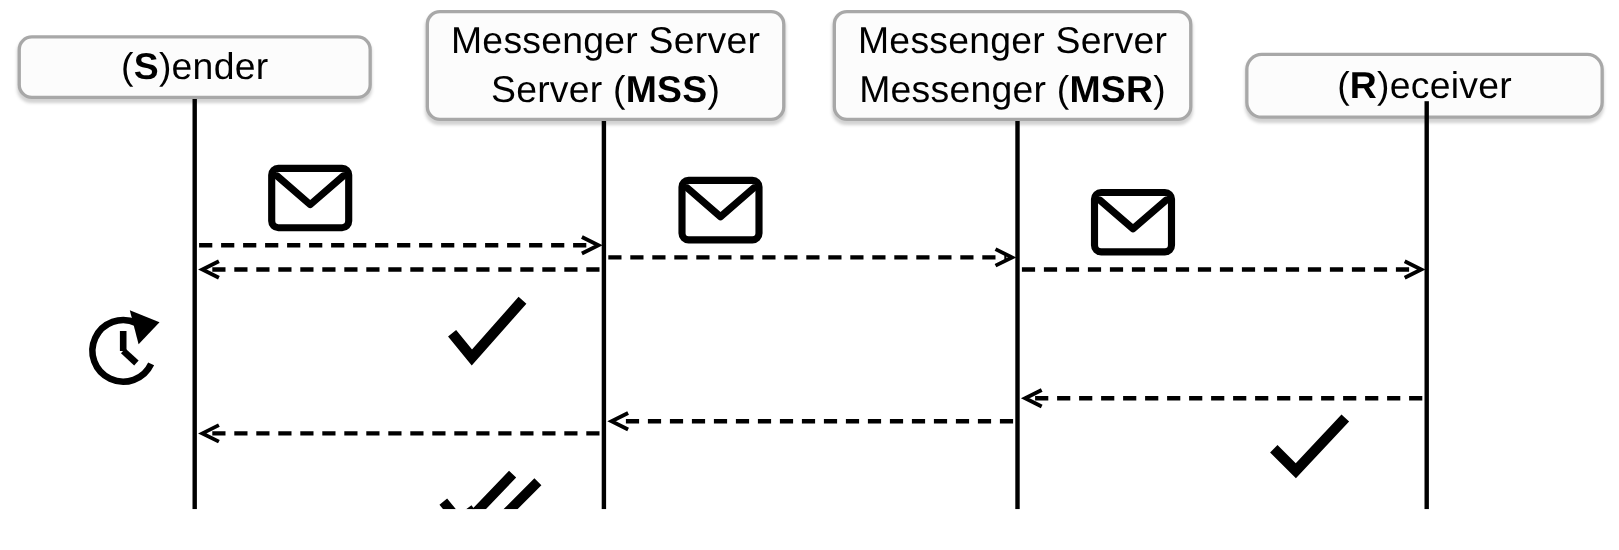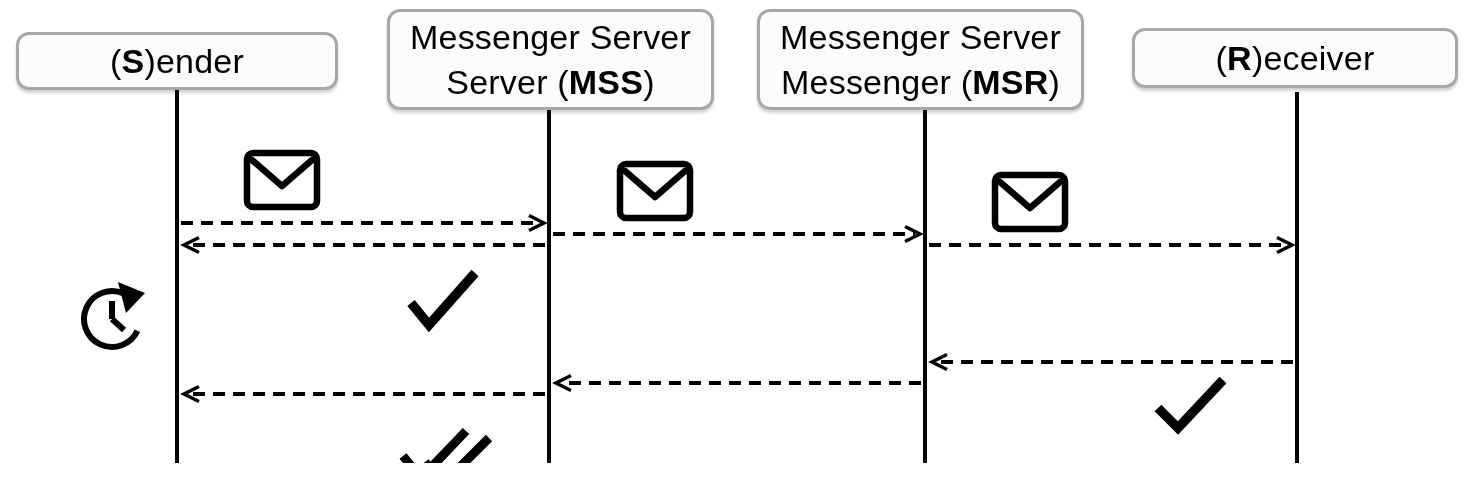--- a/index.html
+++ b/index.html
@@ -41,21 +41,21 @@
   <div class="actor-box" style="left:387px;top:9px;width:327px;height:101px;">
     <div class="actor-line1">Messenger Server</div>
     <div class="actor-line2"><span>Server (</span><span class="bold">MSS</span><span>)</span></div>
   </div>
 
   <div class="actor-box" style="left:757px;top:9px;width:327px;height:101px;">
     <div class="actor-line1">Messenger Server</div>
     <div class="actor-line2"><span>Messenger (</span><span class="bold">MSR</span><span>)</span></div>
   </div>
 
-  <div class="actor-box" style="left:1132px;top:28px;width:326px;height:60px;">
+  <div class="actor-box" style="left:1132px;top:48px;width:326px;height:60px;border-radius:15px;">
 
     <div class="actor-line2"><span>(</span><span class="bold">R</span><span>)eceiver</span></div>
   </div>
 
   <div class="lifeline" style="left:175px;top:90px;height:408px;"></div>
   <div class="lifeline" style="left:547px;top:110px;height:388px;"></div>
   <div class="lifeline" style="left:923px;top:110px;height:388px;"></div>
   <div class="lifeline" style="left:1295px;top:92px;height:406px;"></div>
 
   <svg class="arrows" viewBox="0 0 1472 500">

